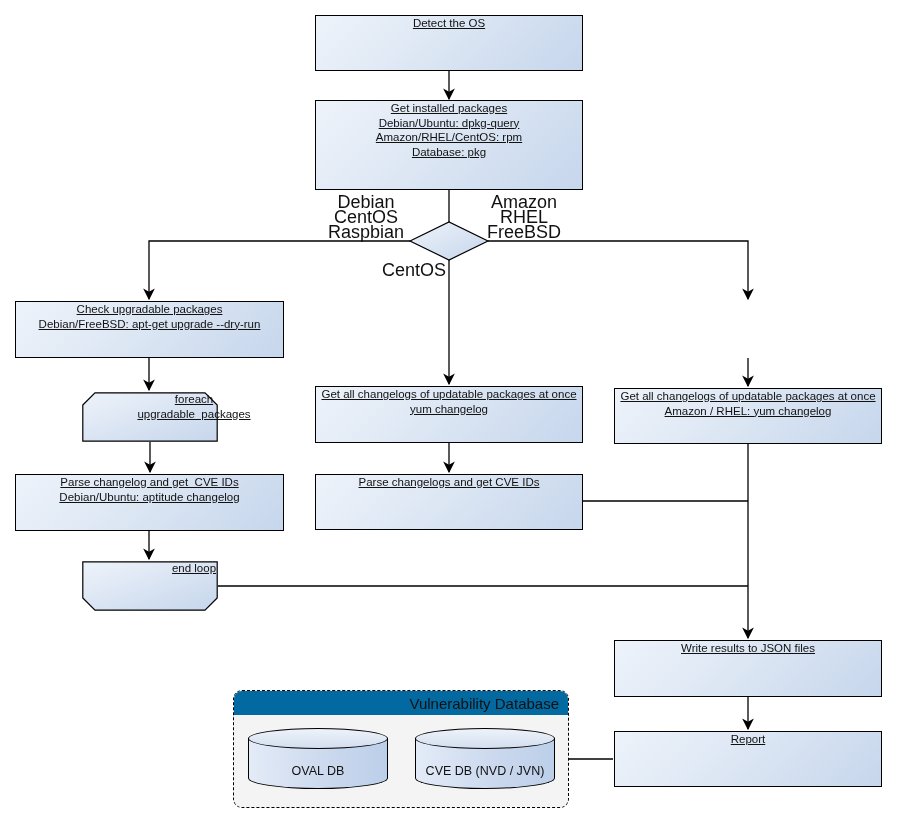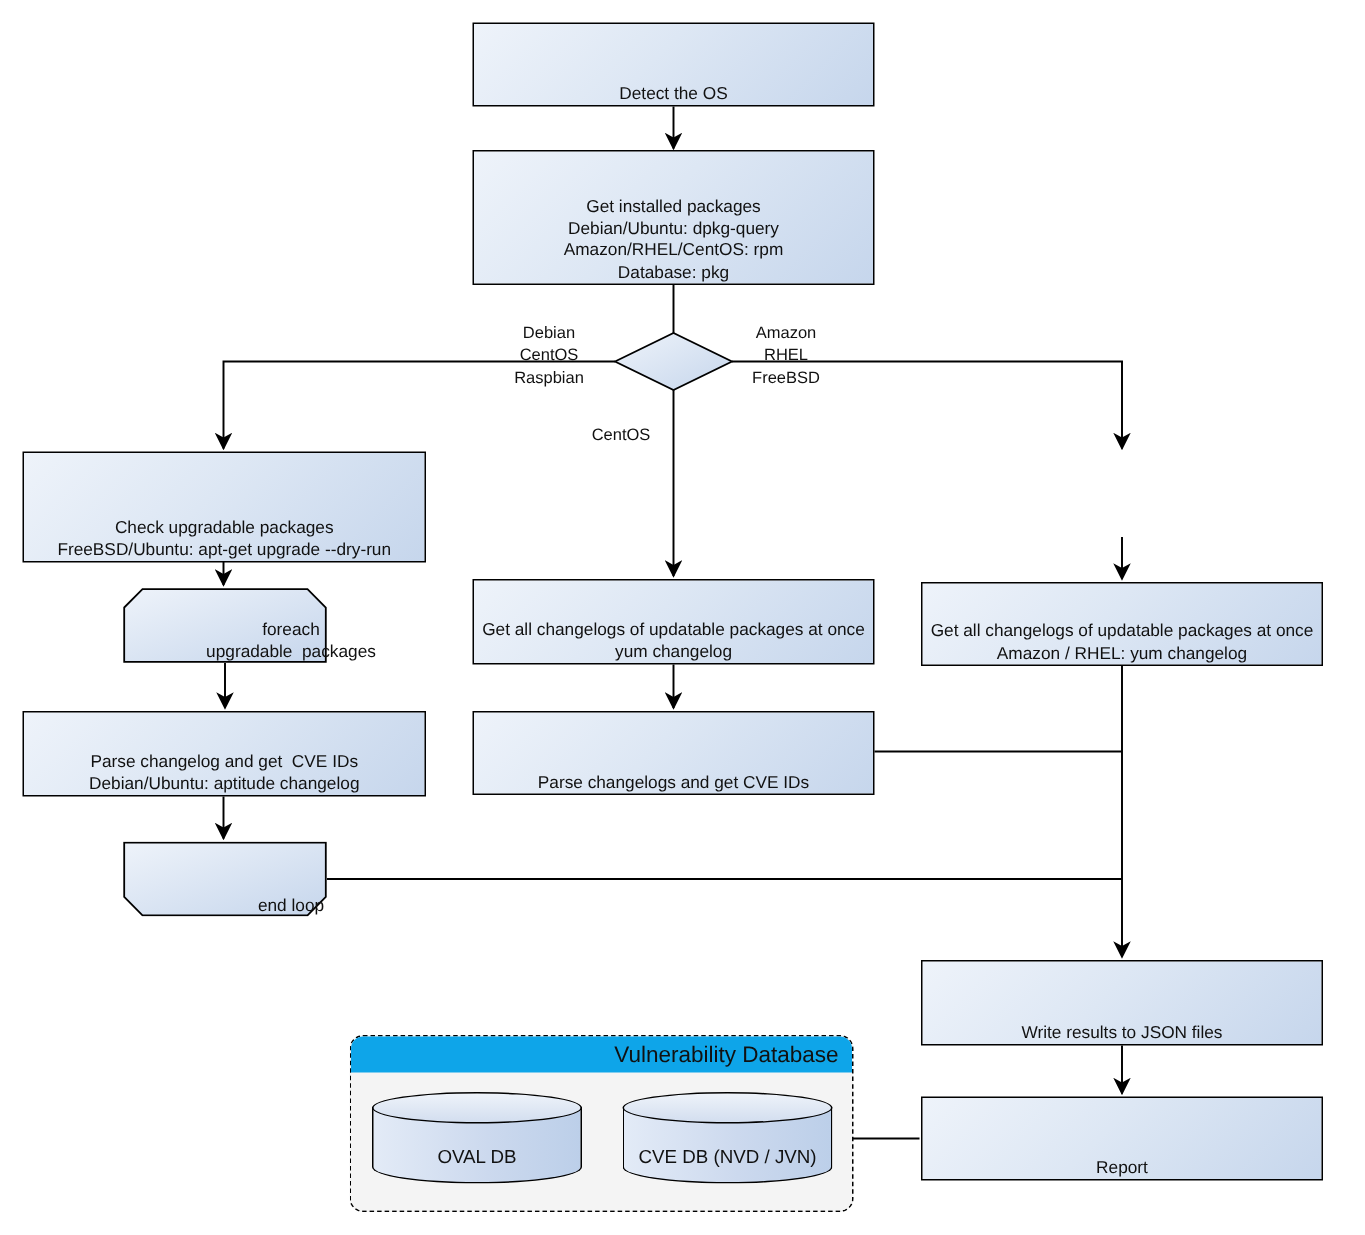--- a/index.html
+++ b/index.html
@@ -3,43 +3,43 @@
 <meta charset="utf-8">
 <style>
   html,body{margin:0;padding:0;background:#fff;}
   #canvas{
     position:relative;width:910px;height:823px;background:#ffffff;
     font-family:"Liberation Sans","DejaVu Sans",sans-serif;color:#111;overflow:hidden;
   }
   #wires{position:absolute;left:0;top:0;width:910px;height:823px;z-index:1;pointer-events:none;}
   .node{
     position:absolute;z-index:2;display:flex;flex-direction:column;
-    align-items:center;justify-content:flex-end;text-align:center;
-    font-size:11.5px;line-height:14.5px;
+    align-items:center;justify-content:flex-start;text-align:center;
+    font-size:11.5px;line-height:14.5px;text-decoration:underline;
   }
   .box{
     border:1.2px solid #000;
     background:linear-gradient(135deg,#eef3fa 0%,#dde7f4 45%,#c6d6ec 100%);
     box-sizing:border-box;
   }
   .nl{white-space:pre;display:block;}
   .loopshape{background:none;border:none;padding-left:44px;}
   .loopshape svg{position:absolute;left:0;top:0;}
   .looptext{position:relative;z-index:2;}
   .edge-label{
     position:absolute;z-index:3;text-align:center;
-    font-size:11px;line-height:15px;margin-top:20px;
+    font-size:18px;line-height:15px;
   }
   .db-container{
     position:absolute;z-index:2;box-sizing:border-box;
     background:#f4f4f4;border:1.5px dashed #000;border-radius:9px;
   }
   .db-header{
     position:absolute;left:0;top:0;right:0;height:24px;
-    background:#0ea5e9;border-radius:8px 8px 0 0;
+    background:#0369a1;border-radius:8px 8px 0 0;
     display:flex;align-items:center;justify-content:flex-end;
     padding-right:9px;box-sizing:border-box;font-size:15px;
   }
   .cyl{position:absolute;z-index:4;}
   .cyl-body{
     position:absolute;left:0;right:0;top:10px;bottom:0;
     background:linear-gradient(90deg,#e3ebf7 0%,#ccd9ee 55%,#bccfe9 100%);
     border:1.2px solid #000;border-top:none;
     border-radius:0 0 70px 70px / 0 0 11px 11px;box-sizing:border-box;
   }
@@ -93,23 +93,23 @@
     <span class="nl">Detect the OS</span>
   </div>
 
   <div class="node box" style="left:315px;top:100px;width:268px;height:90px">
     <span class="nl">Get installed packages</span>
     <span class="nl">Debian/Ubuntu: dpkg-query</span>
     <span class="nl">Amazon/RHEL/CentOS: rpm</span>
     <span class="nl">Database: pkg</span>
   </div>
 
-  <div class="node box" style="left:15px;top:301px;width:269px;height:74px">
+  <div class="node box" style="left:15px;top:301px;width:269px;height:57px">
     <span class="nl">Check upgradable packages</span>
-    <span class="nl">FreeBSD/Ubuntu: apt-get upgrade --dry-run</span>
+    <span class="nl">Debian/FreeBSD: apt-get upgrade --dry-run</span>
   </div>
 
   <div class="node loopshape" style="left:82px;top:392px;width:136px;height:50px">
     <svg width="136" height="50" viewBox="0 0 136 50">
       <polygon points="0.8,13 13,0.8 123,0.8 135.2,13 135.2,49.2 0.8,49.2" fill="url(#dg)" stroke="#000" stroke-width="1.2"></polygon>
     </svg>
     <div class="looptext">
       <span class="nl">foreach</span>
       <span class="nl">upgradable  packages</span>
     </div>

